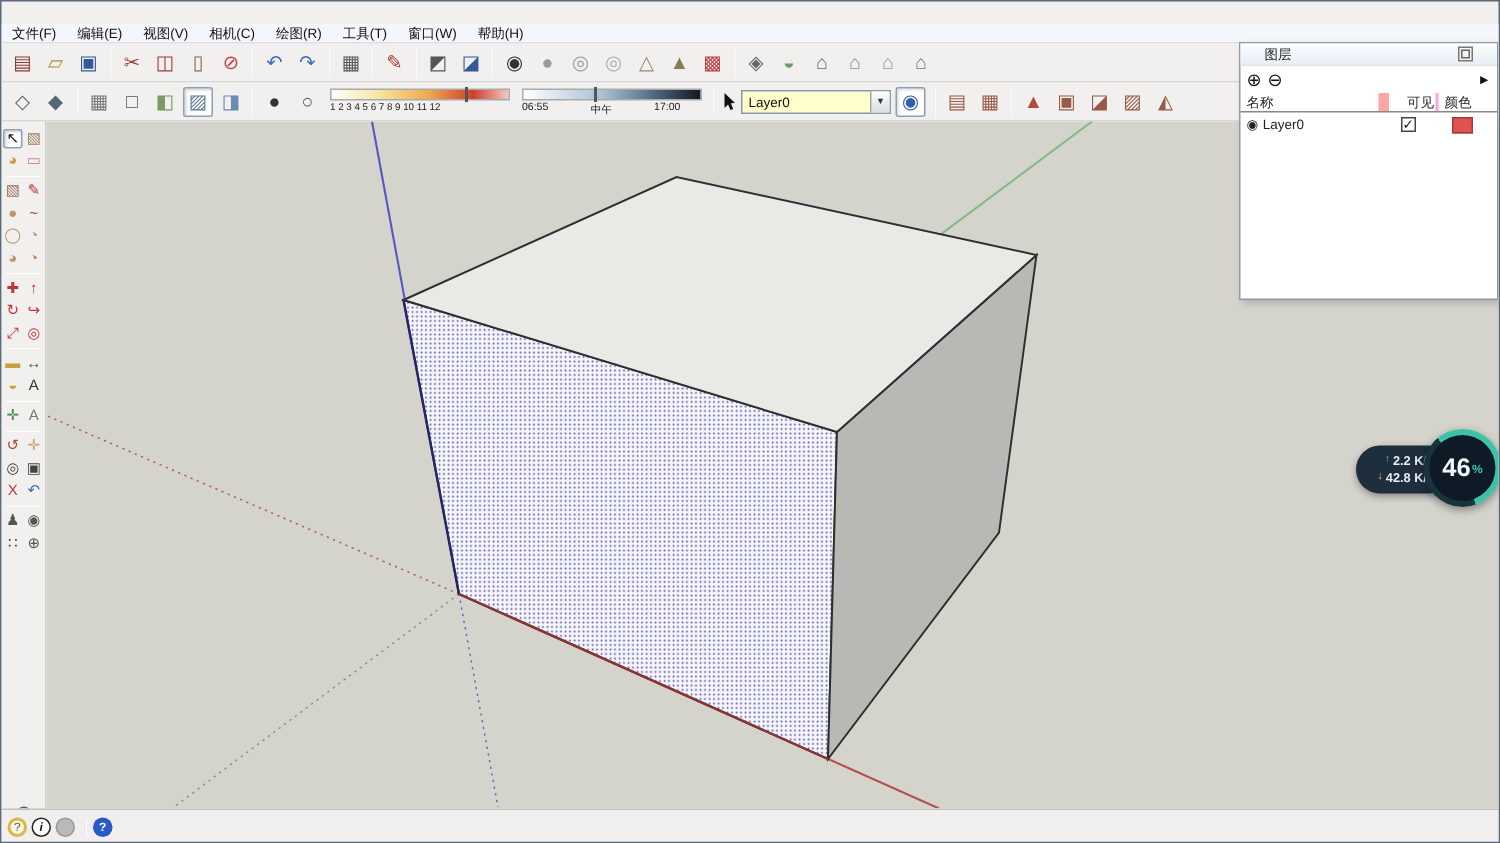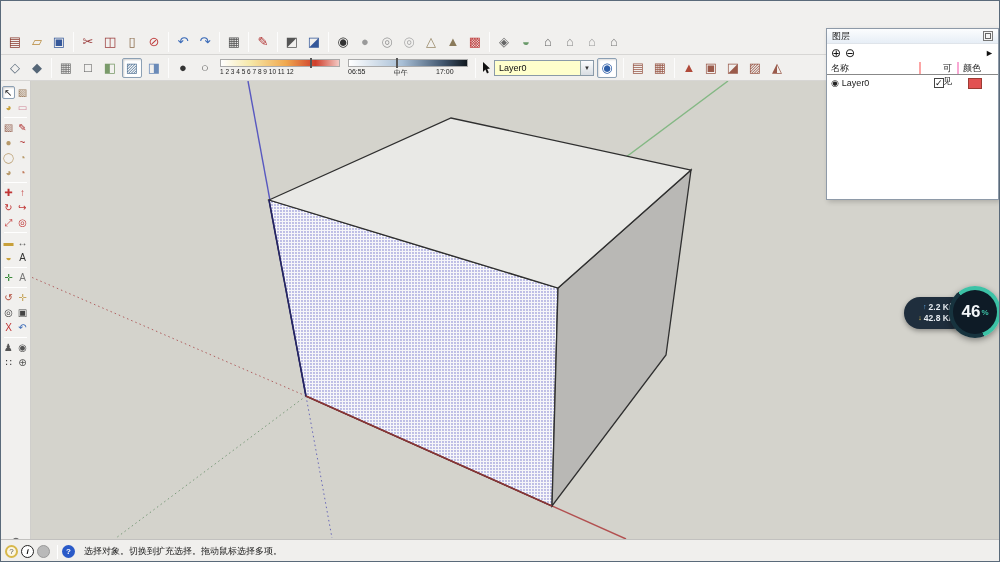--- a/index.html
+++ b/index.html
@@ -68,31 +68,31 @@
     align-items:center;}
   .cam-strip .tbtn{width:20px;height:20px;font-size:13px;}
 
   
   .canvas{position:absolute;left:30px;top:80px;width:970px;height:458px;}
 
   
   .layers{position:absolute;left:825px;top:27px;width:173px;height:172px;background:#fff;
     border:1px solid #8e9aa8;box-shadow:2px 2px 5px rgba(0,0,0,.18);font-size:9px;color:#222;}
   .lp-title{height:15px;background:linear-gradient(#fcfdfe,#e7eef6);border-bottom:1px solid #dfe4ea;
-    display:flex;align-items:center;padding:0 5px;}
+    display:flex;align-items:center;padding:0 16px;}
   .lp-title .t{flex:1;}
   .lp-roll{width:10px;height:10px;border:1px solid #777;background:#f4f4f4;display:flex;align-items:center;
     justify-content:center;}
   .lp-roll:after{content:"";width:4px;height:4px;border:1px solid #666;}
   .lp-btns{height:18px;display:flex;align-items:center;padding:0 4px;gap:4px;}
   .lp-circle{font-size:12px;line-height:1;color:#111;}
   .lp-arrow{margin-left:auto;font-size:9px;color:#111;}
   .lp-head{height:13px;display:flex;border-bottom:1px solid #888;padding:0 4px;}
   .lp-head .h-name{width:88px;}
-  .lp-head .h-vis{width:38px;border-left:2px solid #fca5a5;padding-left:22px;}
+  .lp-head .h-vis{width:38px;border-left:7px solid #fca5a5;padding-left:12px;}
   .lp-head .h-col{width:34px;border-left:2px solid #f9a8d4;padding-left:4px;}
   .lp-row{height:16px;display:flex;align-items:center;padding:0 4px;}
   .lp-row .radio{font-size:9px;margin-right:3px;}
   .lp-row .nm{width:78px;}
   .chk{width:10px;height:10px;border:1px solid #444;background:#fff;font-size:9px;line-height:8px;
     text-align:center;color:#111;margin-left:14px;}
   .swatch{width:14px;height:11px;background:#e25252;border:1px solid #9c3c34;margin-left:24px;}
 
   
   .net{position:absolute;left:903px;top:296px;width:64px;height:32px;background:#1f2e3d;border-radius:16px;
@@ -122,20 +122,30 @@
   .vcr{margin-left:auto;display:flex;align-items:center;margin-top:36px;}
   .vcr .lab{margin:0 6px;}
   .vcr input{width:150px;height:15px;border:1px solid #aeb2b8;background:#fff;font-size:9px;padding:0 3px;}
 </style>
 </head>
 <body>
 
 <div class="app">
 
 
+  <div class="menubar">
+    <span class="mi">文件(F)</span>
+    <span class="mi">编辑(E)</span>
+    <span class="mi">视图(V)</span>
+    <span class="mi">相机(C)</span>
+    <span class="mi">绘图(R)</span>
+    <span class="mi">工具(T)</span>
+    <span class="mi">窗口(W)</span>
+    <span class="mi">帮助(H)</span>
+  </div>
 
   <div class="toolbar tb1">
     <div class="strip">
         <span class="tbtn" style="color: rgb(138, 58, 46);">▤</span>
         <span class="tbtn" style="color: rgb(184, 137, 60);">▱</span>
         <span class="tbtn" style="color: rgb(53, 88, 154);">▣</span>
         <i class="sep"></i>
         <span class="tbtn" style="color: rgb(154, 58, 58);">✂</span>
         <span class="tbtn" style="color: rgb(154, 58, 58);">◫</span>
         <span class="tbtn" style="color: rgb(138, 106, 74);">▯</span>
@@ -330,21 +340,20 @@
         <span class="sym">%</span>
       </span>
   </div>
 
   <div class="status">
     <span class="sic sic1">?</span>
     <span class="sic sic2">i</span>
     <span class="sic sic3"></span>
     <span class="s-sep"></span>
     <span class="sic sic4">?</span>
-    <span class="s-msg">选择对象。切换到扩充选择。拖动鼠标选择多项。</span>
     <span class="vcr">
       <span class="s-sep"></span>
       <span class="lab">数值</span>
       <input value="" style="">
     </span>
   </div>
 
 </div>
 
 </body></html>

